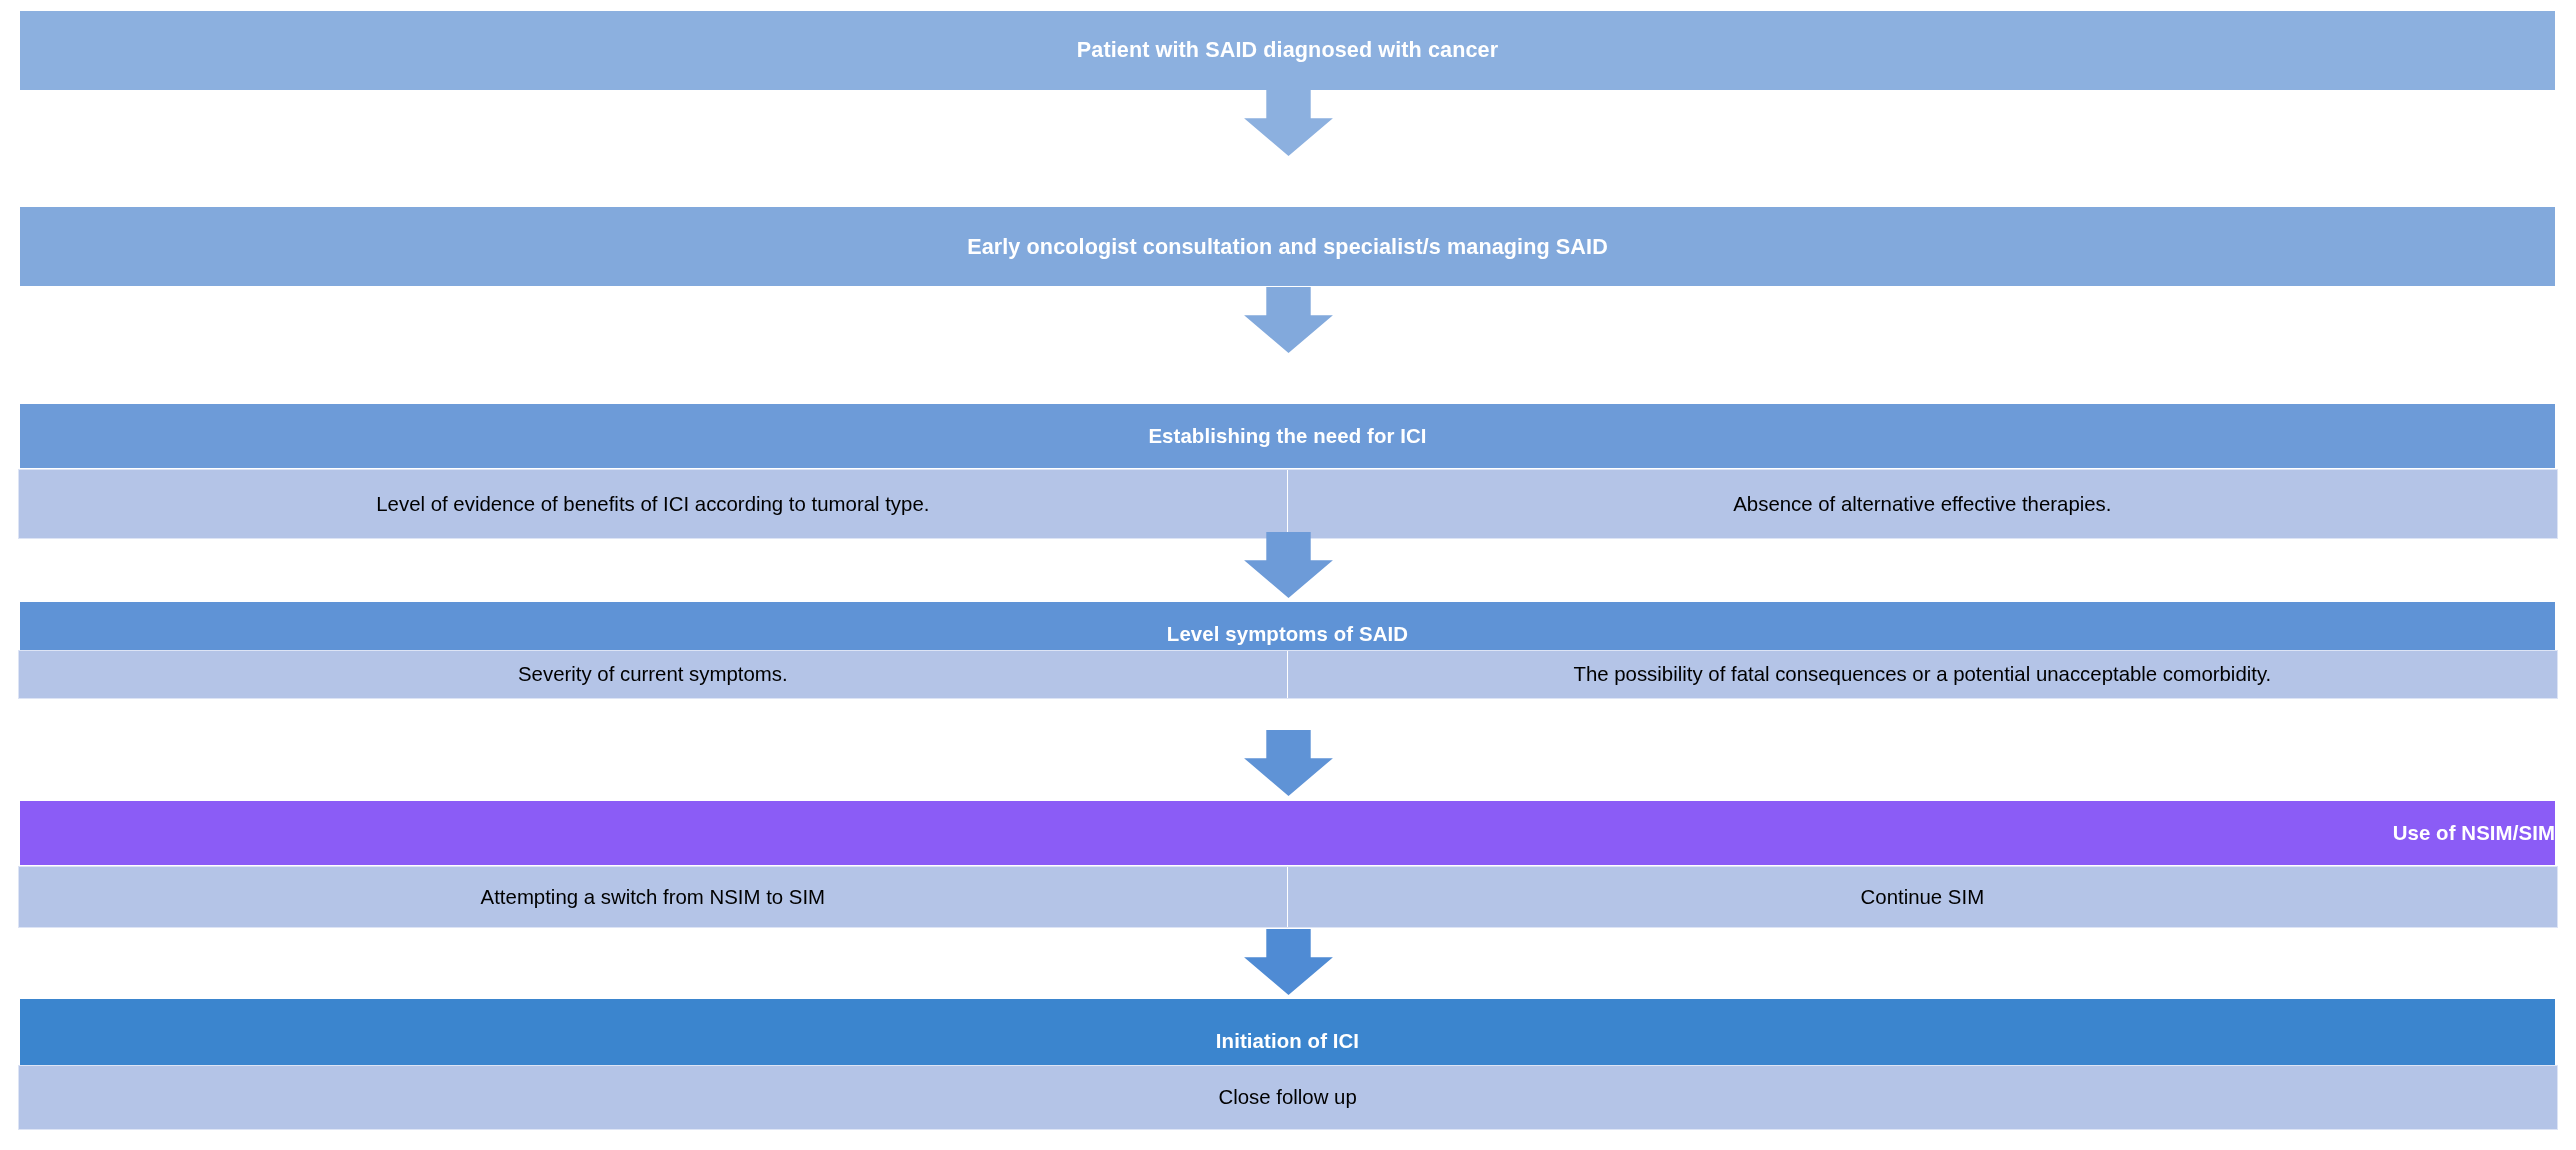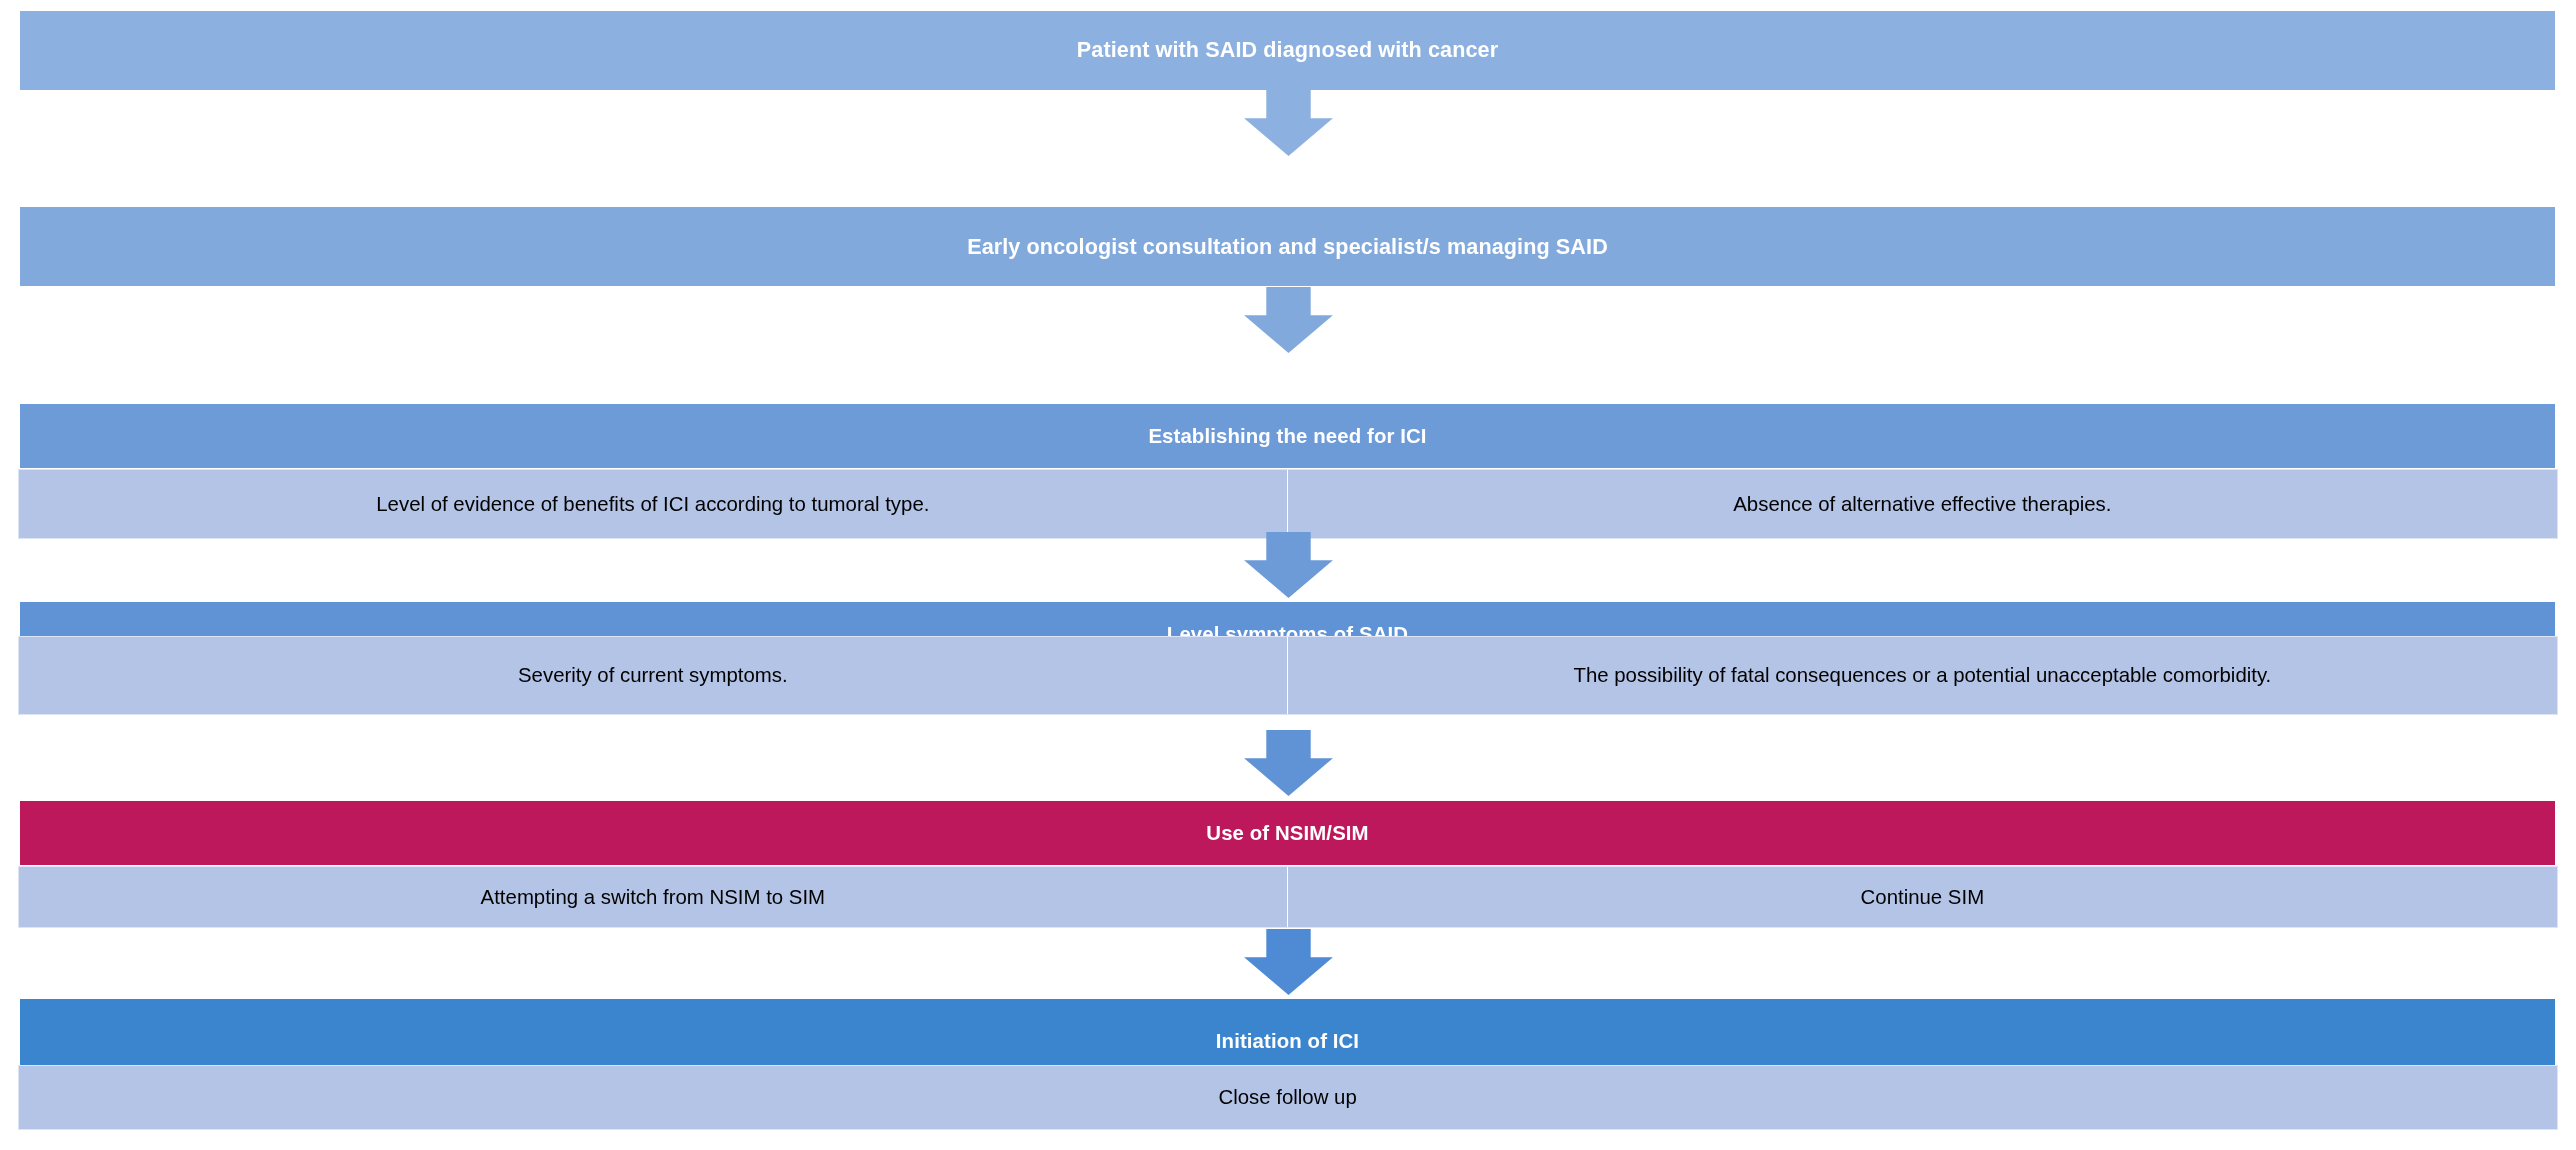--- a/index.html
+++ b/index.html
@@ -114,38 +114,38 @@
   <div class="arrow" style="left:1244px; top:532px;">
     <svg width="89" height="66" viewBox="0 0 148 110" aria-hidden="true">
       <polygon points="37,0 111,0 111,47 148,47 74,110 0,47 37,47" fill="#6d9bd8"></polygon>
     </svg>
   </div>
 
   <div class="block">
     <div class="header-bar" style="top:602px; height:64px; background:#5f93d6; font-size:20.4px;">
       <span>Level symptoms of SAID</span>
     </div>
-    <div class="subrow" style="top:636px; height:79px;">
+    <div class="subrow" style="top:650px; height:49px;">
       <div class="subcell left">
         <span style="font-size:20.4px;">Severity of current symptoms.</span>
       </div>
       <div class="subcell">
         <span style="font-size:20.4px;">The possibility of fatal consequences or a potential unacceptable comorbidity.</span>
       </div>
     </div>
   </div>
 
   <div class="arrow" style="left:1244px; top:730px;">
     <svg width="89" height="66" viewBox="0 0 148 110" aria-hidden="true">
       <polygon points="37,0 111,0 111,47 148,47 74,110 0,47 37,47" fill="#5f93d6"></polygon>
     </svg>
   </div>
 
   <div class="block">
-    <div class="header-bar" style="top:801px; height:64px; background:#be185d; font-size:20.4px;">
+    <div class="header-bar" style="top:801px; height:64px; background:#8b5cf6; font-size:20.4px;justify-content:flex-end;">
       <span>Use of NSIM/SIM</span>
     </div>
     <div class="subrow" style="top:866px; height:62px;">
       <div class="subcell left">
         <span style="font-size:20.4px;">Attempting a switch from NSIM to SIM</span>
       </div>
       <div class="subcell">
         <span style="font-size:20.4px;">Continue SIM</span>
       </div>
     </div>

